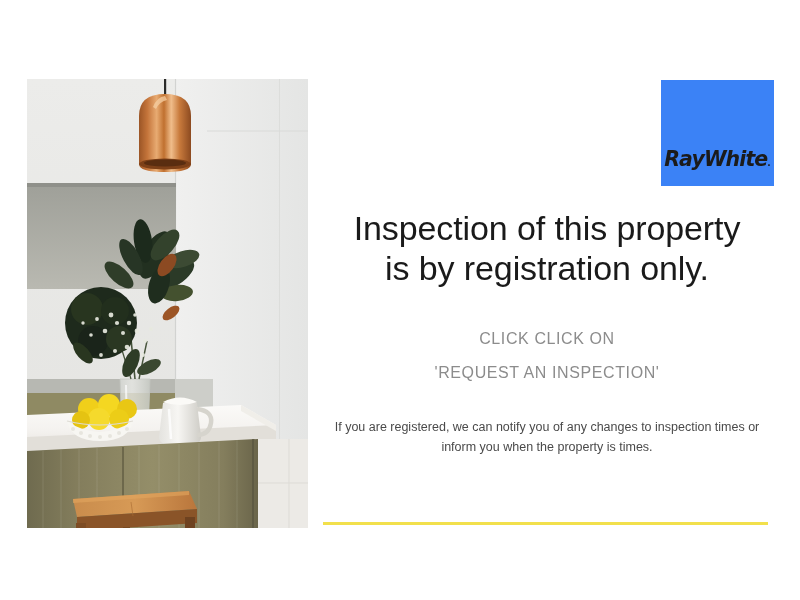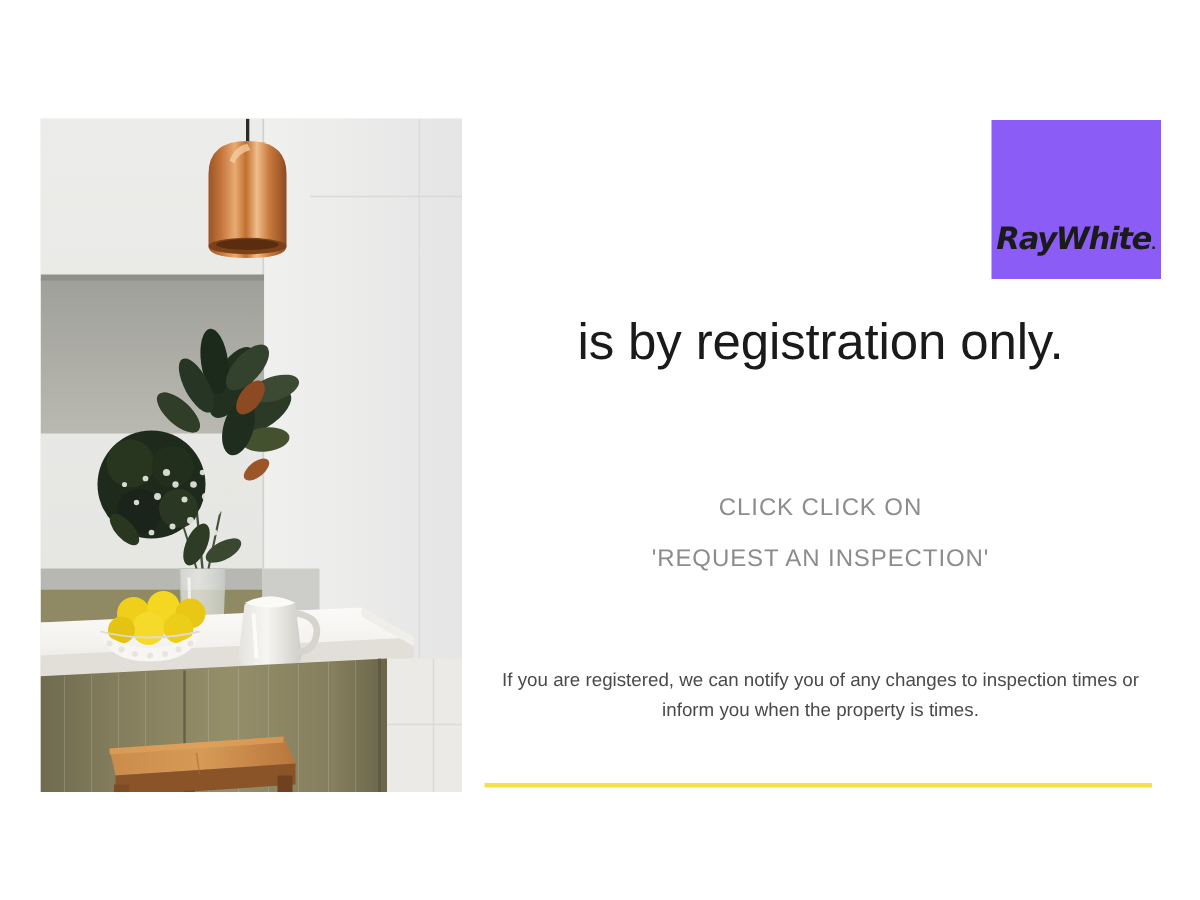--- a/index.html
+++ b/index.html
@@ -28,21 +28,21 @@
   }
   .photo-svg { display: block; width: 281px; height: 449px; }
 
   
   .logo-square {
     position: absolute;
     left: 661px;
     top: 80px;
     width: 113px;
     height: 106px;
-    background: #8b5cf6;
+    background: #3b82f6;
   }
   .logo-wordmark {
     position: absolute;
     left: 0;
     right: 0;
     bottom: 17px;
     text-align: center;
     font-family: "DejaVu Sans", sans-serif;
     font-style: italic;
     font-weight: bold;
@@ -87,21 +87,21 @@
     line-height: 34px;
     letter-spacing: 0.6px;
     font-weight: 400;
   }
   .subhead .sh-line { display: block; }
 
   
   .fineprint {
     position: absolute;
     left: 318px;
-    top: 443px;
+    top: 417px;
     width: 458px;
     text-align: center;
     color: #4a4a4a;
     font-size: 12.5px;
     line-height: 20px;
     font-weight: 400;
   }
   .fineprint .fp-line { display: block; }
 
   
@@ -302,20 +302,21 @@
       <path d="M104 423 l2 14" stroke="#a86c33" stroke-width="1" opacity="0.6"></path>
     </g>
   </svg>
 </div>
 
 <div class="logo-square">
   <div class="logo-wordmark"><span>RayWhite</span><span class="logo-tm">.</span></div>
 </div>
 
 <div class="headline">
+  <span class="hl-line">Inspection of this property</span>
   <span class="hl-line">is by registration only.</span>
 </div>
 
 <div class="subhead">
   <span class="sh-line">CLICK CLICK ON</span>
   <span class="sh-line">'REQUEST AN INSPECTION'</span>
 </div>
 
 <div class="fineprint">
   <span class="fp-line">If you are registered, we can notify you of any changes to inspection times or</span>

